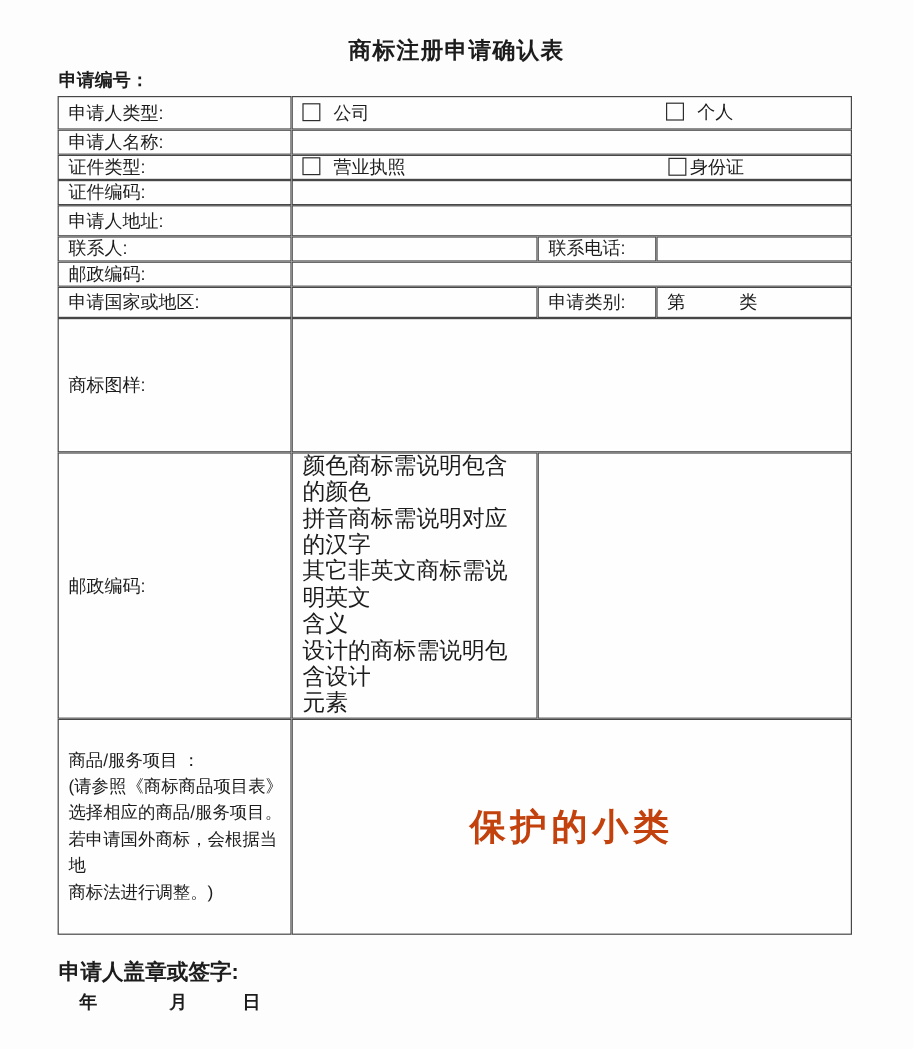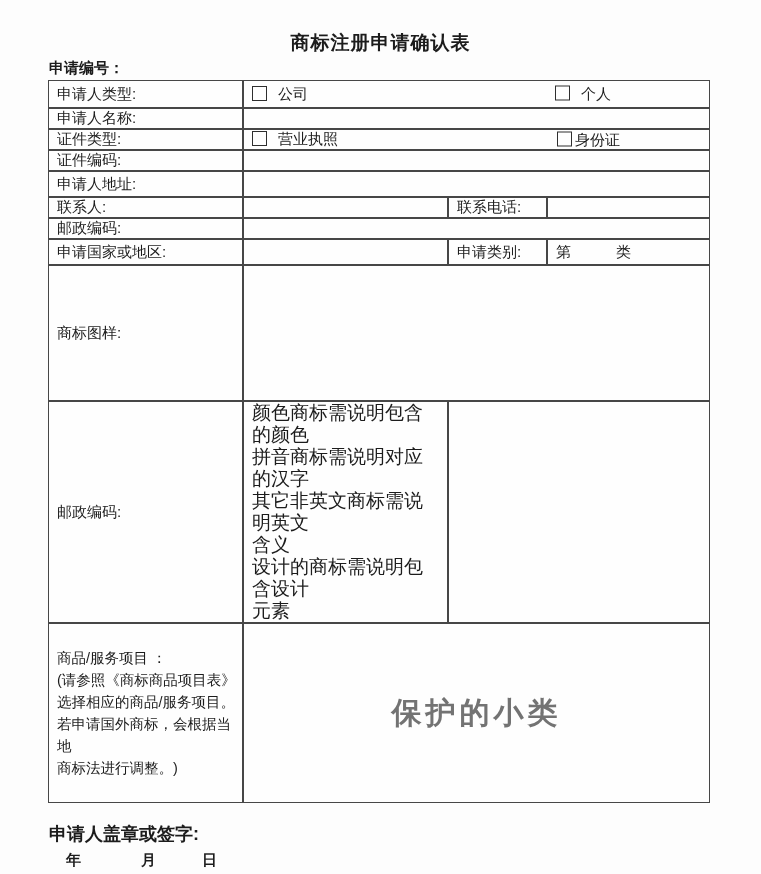--- a/index.html
+++ b/index.html
@@ -22,40 +22,40 @@
   }
   table.form td{
     box-sizing:border-box;
     border:1px solid #474747;
     font-size:15px;vertical-align:middle;
     padding:0 6px 0 8px;
     background:#fefefe;
   }
   .h24{height:28px}.h20{height:20px}.h19{height:19px}.h28{height:16px}
   .h26{height:26px}.h23{height:23px}.h37{height:37px}
-  .h106{height:136px}.h130{height:130px}.h180{height:180px}
+  .h106{height:112px}.h130{height:130px}.h180{height:180px}
   td.opts{position:relative;padding-left:12px;}
   .cb{
     display:inline-block;width:13px;height:13px;
     border:1.5px solid #2e2e2e;background:#fefefe;
     vertical-align:-2px;margin-right:11px;
   }
   .cb.tight{margin-right:3px;}
   .opt2{position:absolute;top:50%;transform:translateY(-50%);white-space:nowrap;}
   .opt2.p311{left:311px}.opt2.p313{left:313px}.opt2.p321{left:321px}
   td.note{text-align:right;font-size:14px;padding-right:4px;letter-spacing:0.5px;}
   td.desc{padding:7px 6px 7px 10px;vertical-align:middle;}
   td.desc div{line-height:22px;font-size:19px;}
   td.goods-label{padding:8px 4px 8px 8px;vertical-align:middle;margin-top:36px;}
   td.goods-label div{line-height:22px;font-size:14.5px;}
   td.goods-cell{position:relative;}
   .watermark{
     position:absolute;left:0;top:0;right:0;bottom:0;
     display:flex;align-items:center;justify-content:center;
-    font-size:30px;letter-spacing:4px;color:#737373;font-weight:600;
+    font-size:30px;letter-spacing:4px;color:#c2410c;font-weight:600;
     pointer-events:none;
   }
   td.cat-value{padding-left:16px;white-space:pre;}
   .sign{margin:22px 0 0 49px;font-size:18px;font-weight:700;line-height:18px;}
   .date-line{margin:8px 0 0 49px;font-size:15px;font-weight:700;line-height:18px;}
   .date-line .y{margin-left:17px;}
   .date-line .m{margin-left:60px;}
   .date-line .d{margin-left:46px;}
 </style>
 </head>

